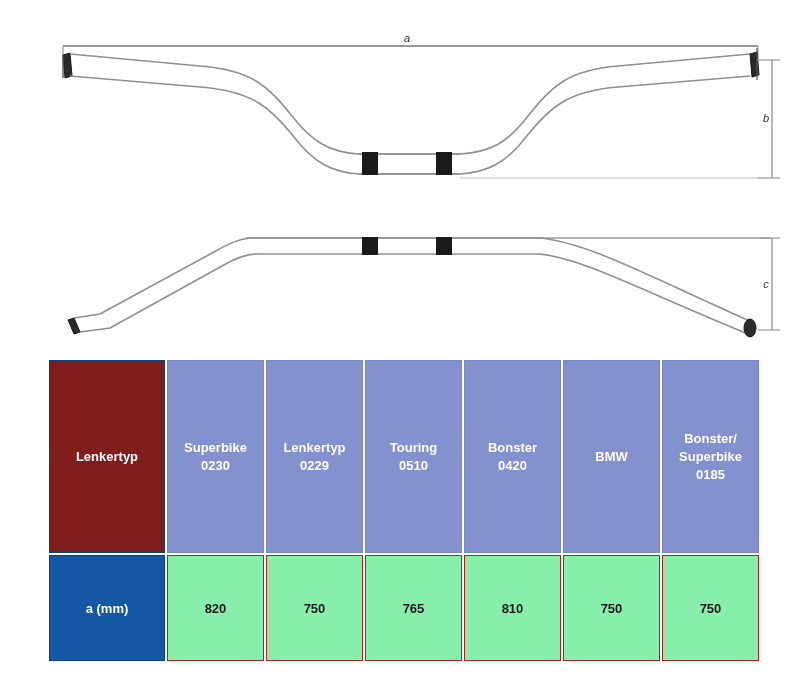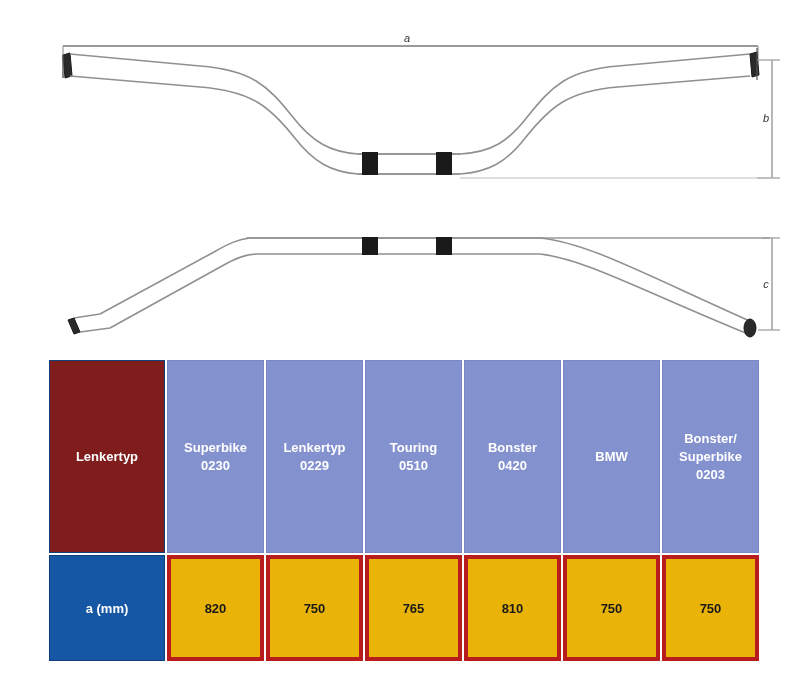--- a/index.html
+++ b/index.html
@@ -58,24 +58,24 @@
     line-height:1.35;
     border:1px solid #7a87c6;
   }
   td.rowhdr{
     background:#1556a5;
     color:#ffffff;
     font-size:11.5px;
     border:1px solid #0d3f7d;
   }
   td.val{
-    background:#eab308;
+    background:#86efac;
     color:#1a1a1a;
     font-size:13.5px;
-    border:4px solid #b91c1c;
+    border:1px solid #b91c1c;
   }
   tr.hdr-row{height:110px;}
   tr.data-row{height:60px;}
   .hdr-line{display:block;}
 </style>
 </head>
 <body>
 
 <div id="drawings">
 <svg width="800" height="350" viewBox="0 0 800 350" xmlns="http://www.w3.org/2000/svg">
@@ -195,21 +195,21 @@
           <span class="hdr-line">0420</span>
         </td>
 
         <td class="hdr">
           <span class="hdr-line">BMW</span>
           <span class="hdr-line"></span>
         </td>
 
         <td class="hdr">
           <span class="hdr-line">Bonster/ Superbike</span>
-          <span class="hdr-line">0203</span>
+          <span class="hdr-line">0185</span>
         </td>
       </tr>
 
       <tr class="data-row">
         <td class="rowhdr">a (mm)</td>
         <td class="val">820</td>
         <td class="val">750</td>
         <td class="val">765</td>
         <td class="val">810</td>
         <td class="val">750</td>

